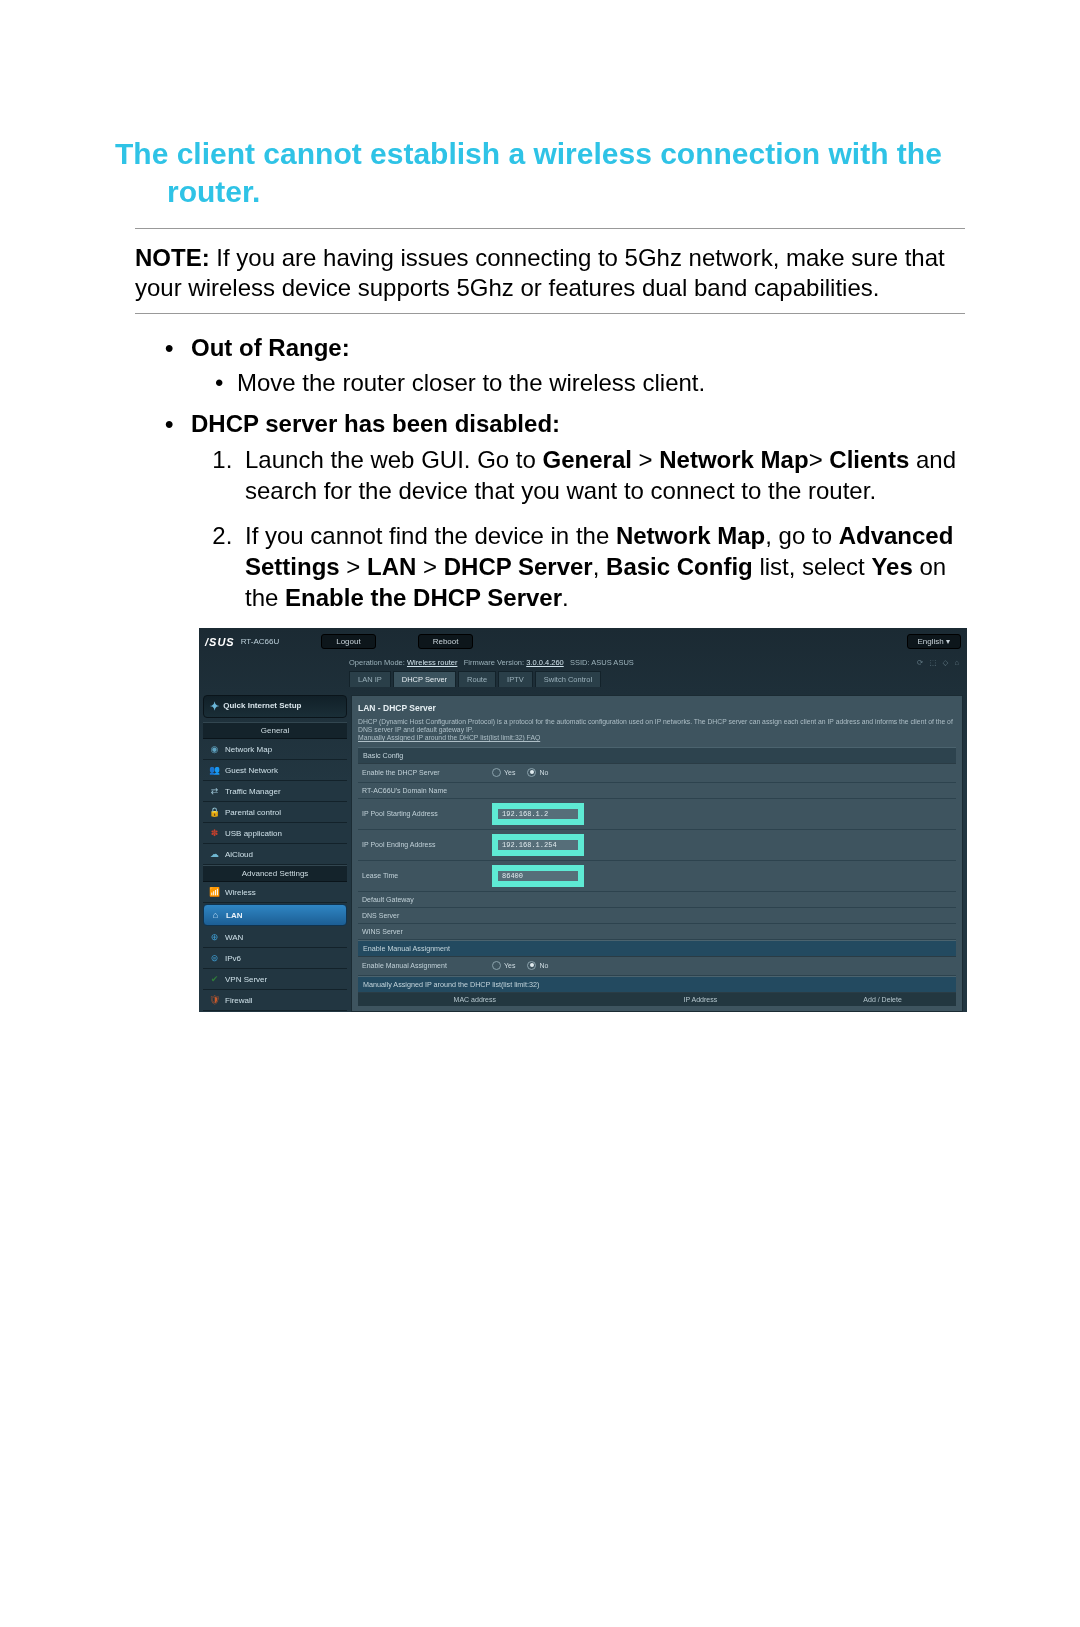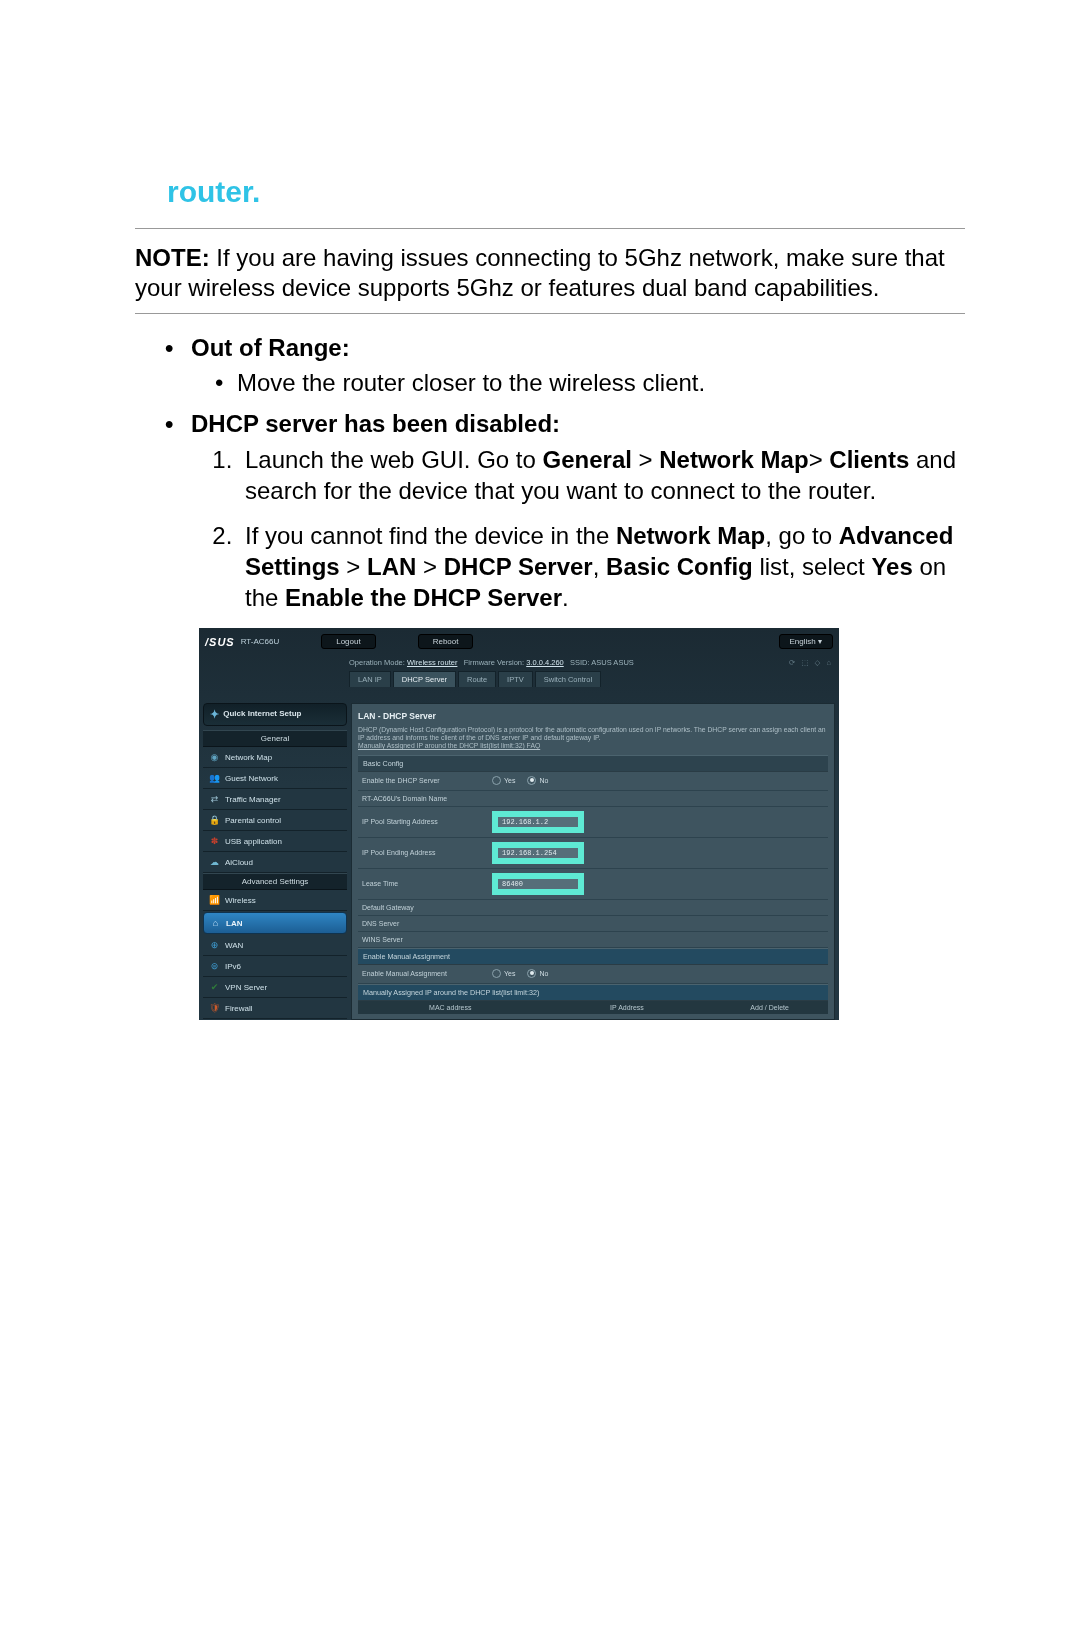--- a/index.html
+++ b/index.html
@@ -73,21 +73,21 @@
   }
   ol.steps > li {
     padding-left: 6px;
     margin: 4px 0 14px 0;
     font-weight: 400;
   }
   .b { font-weight: 700; }
 
   
   .router {
-    width: 640px;
+    width: 768px;
     margin: 10px 0 0 64px;
     font-family: Verdana, Arial, sans-serif;
     font-size: 9px;
     background: linear-gradient(#1b2a33, #223641 40%, #223641);
     color: #cdd6da;
   }
   .router .topbar {
     display: flex;
     align-items: center;
     height: 24px;
@@ -110,21 +110,21 @@
   }
   .router .topbar .spacer { flex: 1; }
   .statusbar {
     margin: 2px 6px 0 150px;
     font-size: 7.5px;
     color: #9bb1ba;
   }
   .statusbar .u { text-decoration: underline; color: #cfe1ea; }
   .statusbar .icons { float: right; letter-spacing: 2px; color: #5f7680; }
   .tabrow {
-    margin: 4px 6px 16px 150px;
+    margin: 4px 6px 8px 150px;
     display: flex;
     gap: 2px;
     font-size: 7.5px;
   }
   .tabrow .tab {
     background: #2a3f49;
     padding: 3px 8px;
     color: #9ab0ba;
     border: 1px solid #13222a;
     border-bottom: none;
@@ -249,21 +249,21 @@
     border-top: 1px solid #aaa;
     padding-top: 10px;
   }
 </style>
 </head>
 <body>
 
 <div class="page">
 
   <h2 class="title">
-    <br>
+    <span>The client cannot establish a wireless connection with the</span><br>
     <span class="indent">router.</span>
   </h2>
 
   <hr class="rule">
   <div class="note-block">
     <b>NOTE:</b><span> If you are having issues connecting to 5Ghz network, make sure that your wireless device supports 5Ghz or features dual band capabilities.</span>
   </div>
   <hr class="rule">
 
   <ul class="top">

